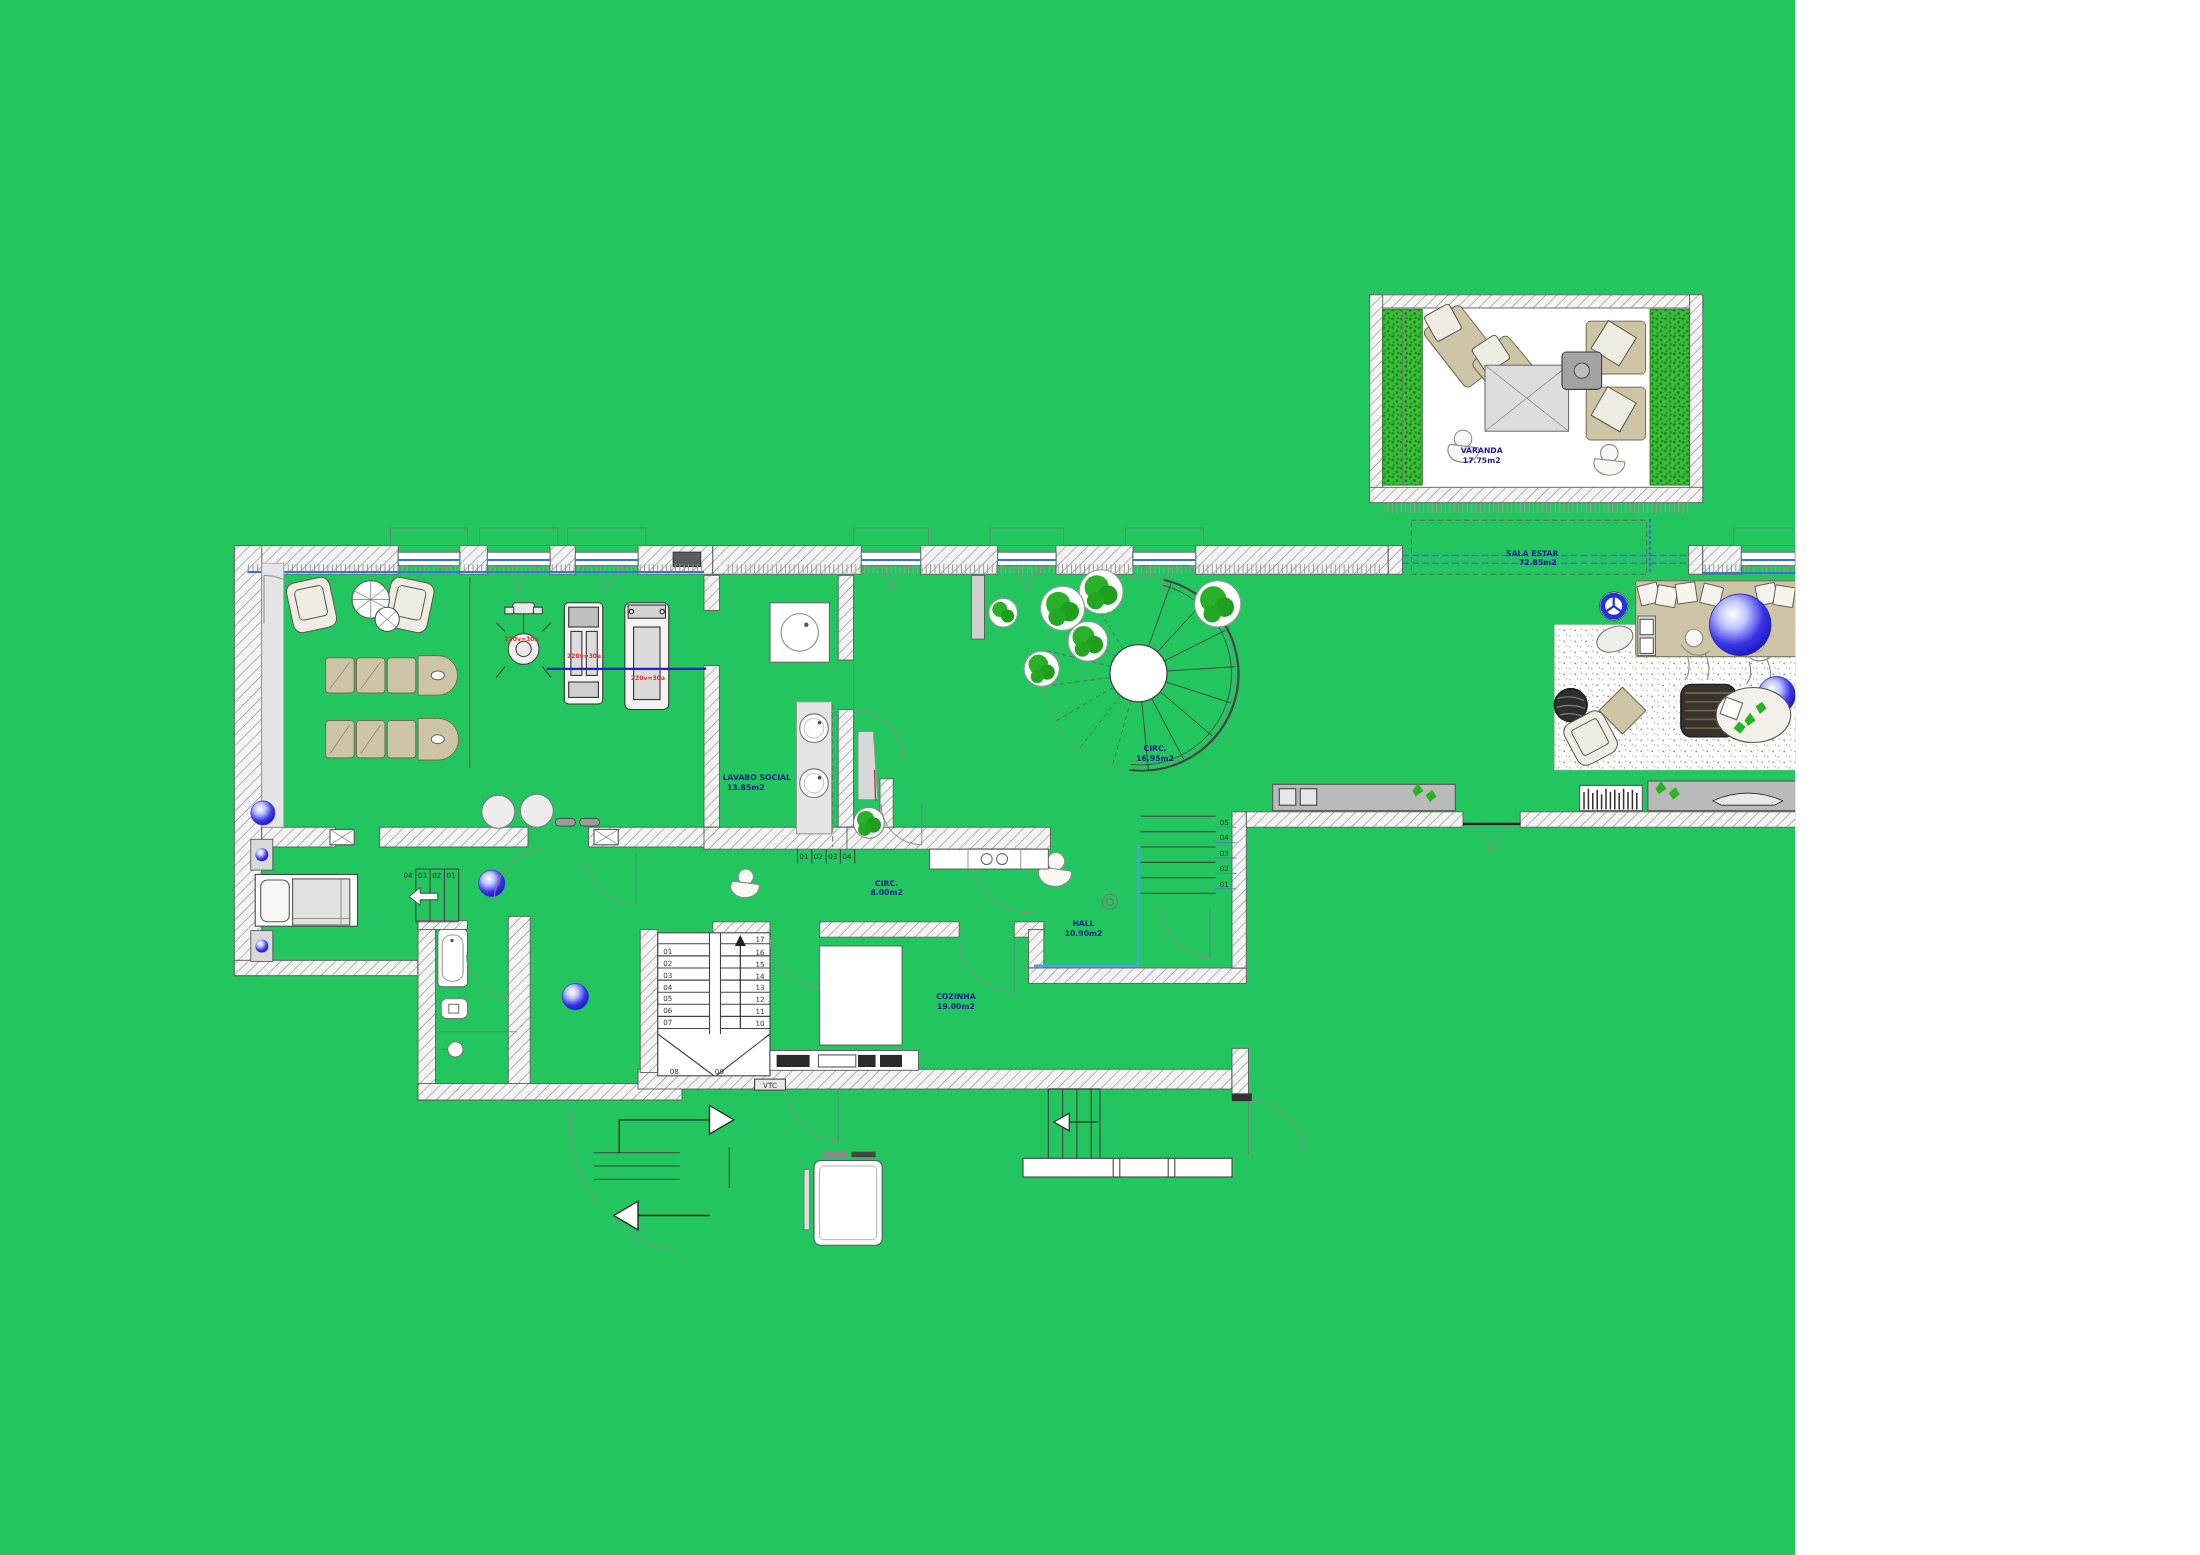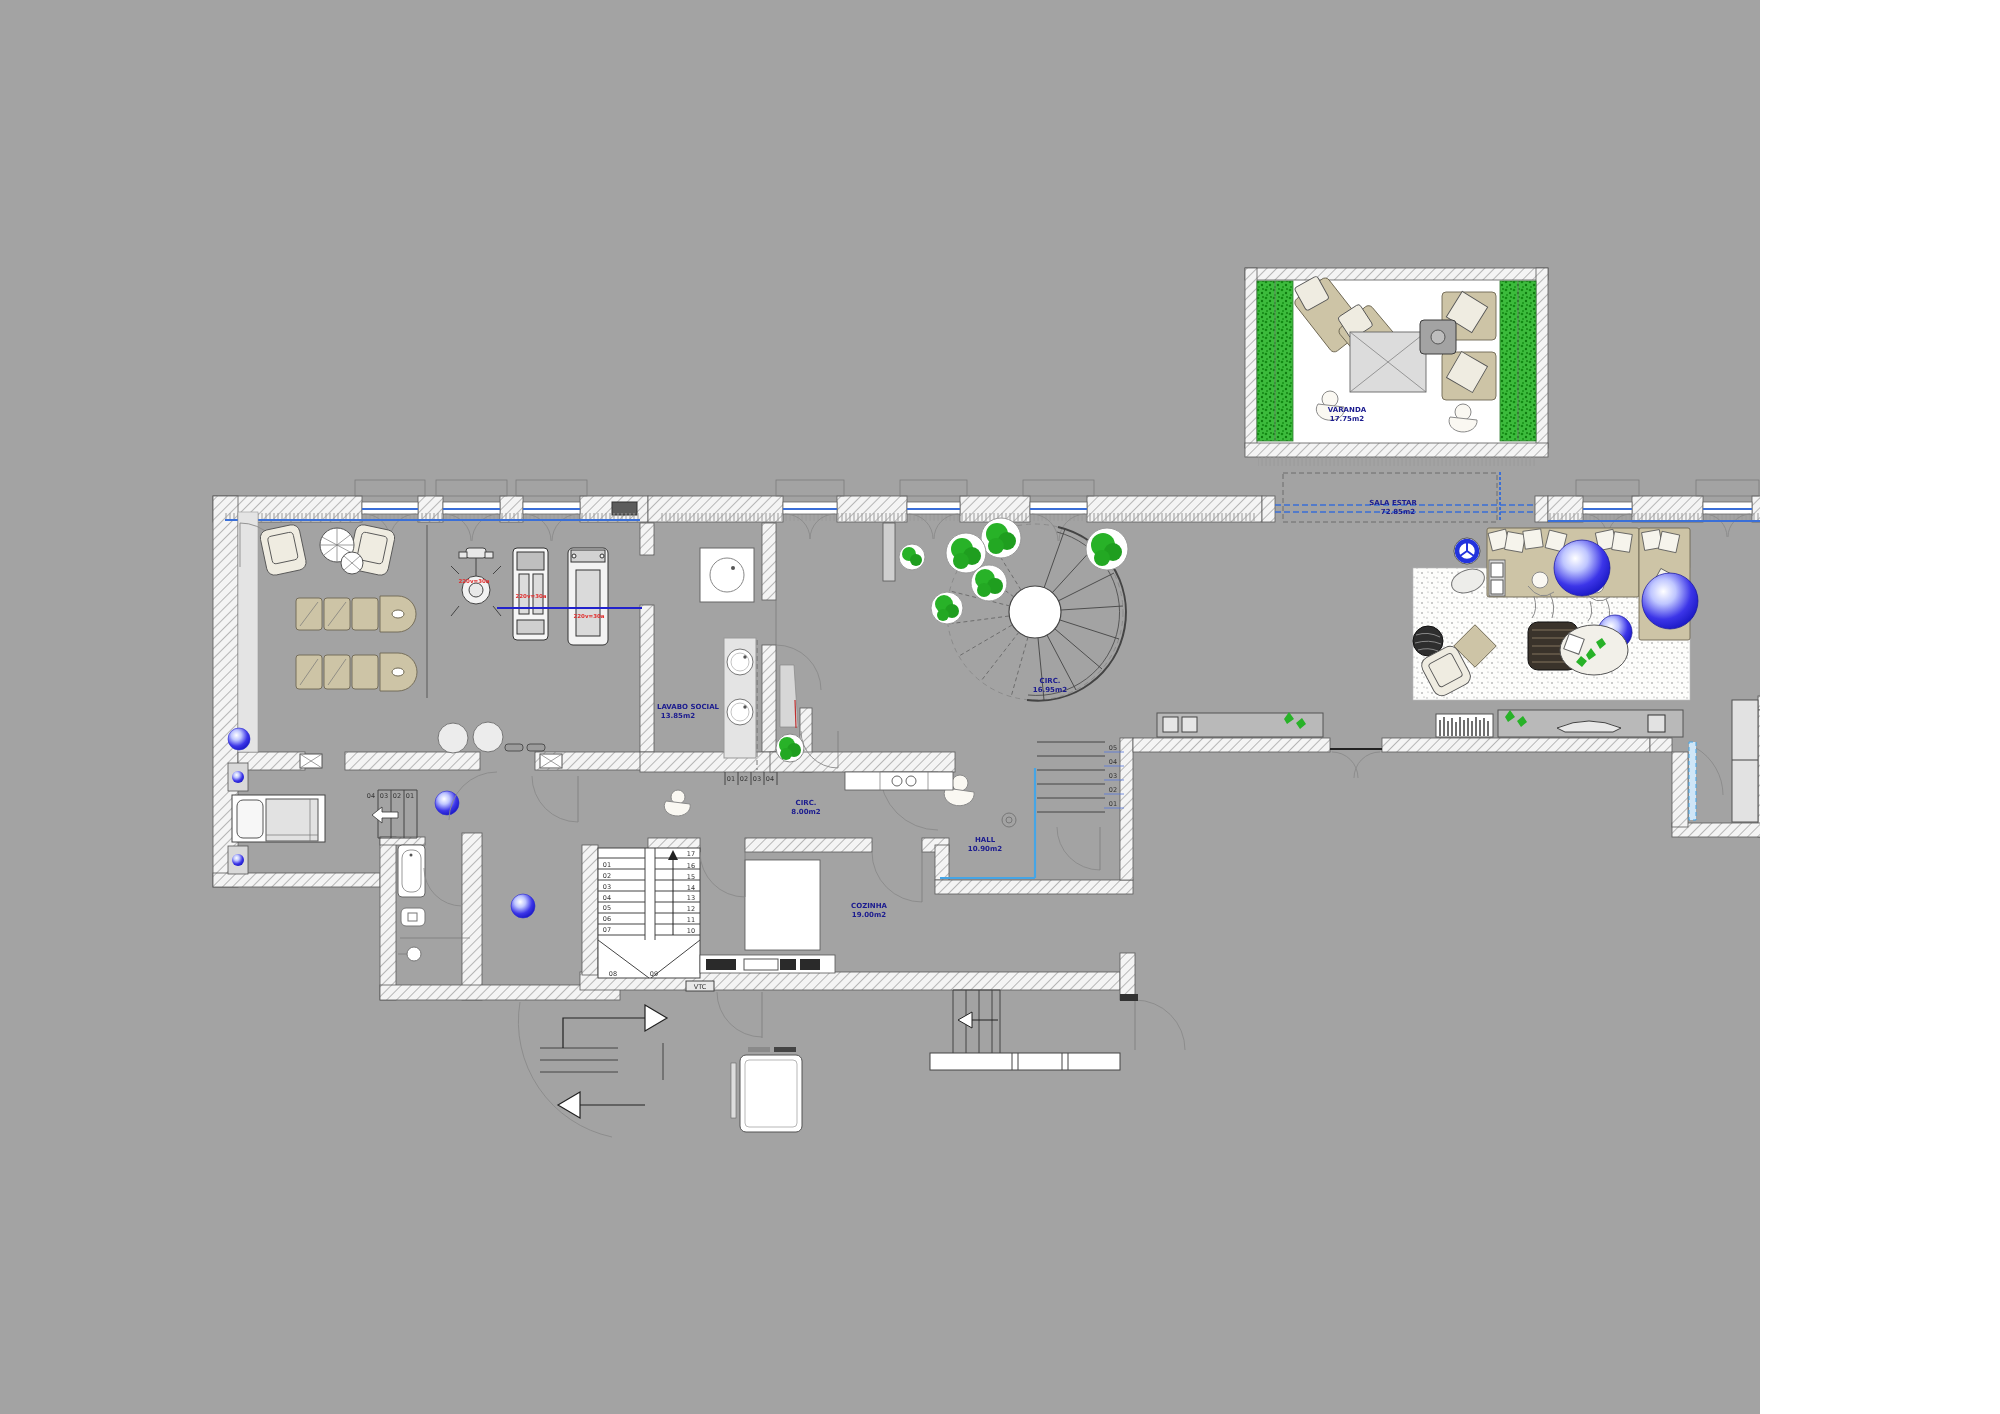--- a/index.html
+++ b/index.html
@@ -1,16 +1,16 @@
 <!DOCTYPE html>
 <html><head>
 <meta charset="utf-8">
 <style>
   html,body{margin:0;padding:0;background:#fff;}
-  #plan-wrap{position:relative;width:1760px;height:1414px;background:#a3a3a3;overflow:hidden;
+  #plan-wrap{position:relative;width:1632px;height:1414px;background:#22c55e;overflow:hidden;
              font-family:"DejaVu Sans",sans-serif;}
   svg{position:absolute;left:0;top:0;}
   .w{fill:url(#hatch);stroke:#5a5a5a;stroke-width:.8;}
   .ln{stroke:#444;fill:none;}
   .thin{stroke:#777;fill:none;stroke-width:.7;}
   .furn{fill:#efece1;stroke:#555;stroke-width:.9;}
   .tan{fill:#cdc4a6;stroke:#6e6752;stroke-width:.9;}
   .gray{fill:#d9d9d9;stroke:#555;stroke-width:.8;}
   .dgray{fill:#9c9c9c;stroke:#3c3c3c;stroke-width:.8;}
   .arc{stroke:#8a8a8a;fill:none;stroke-width:.9;}

